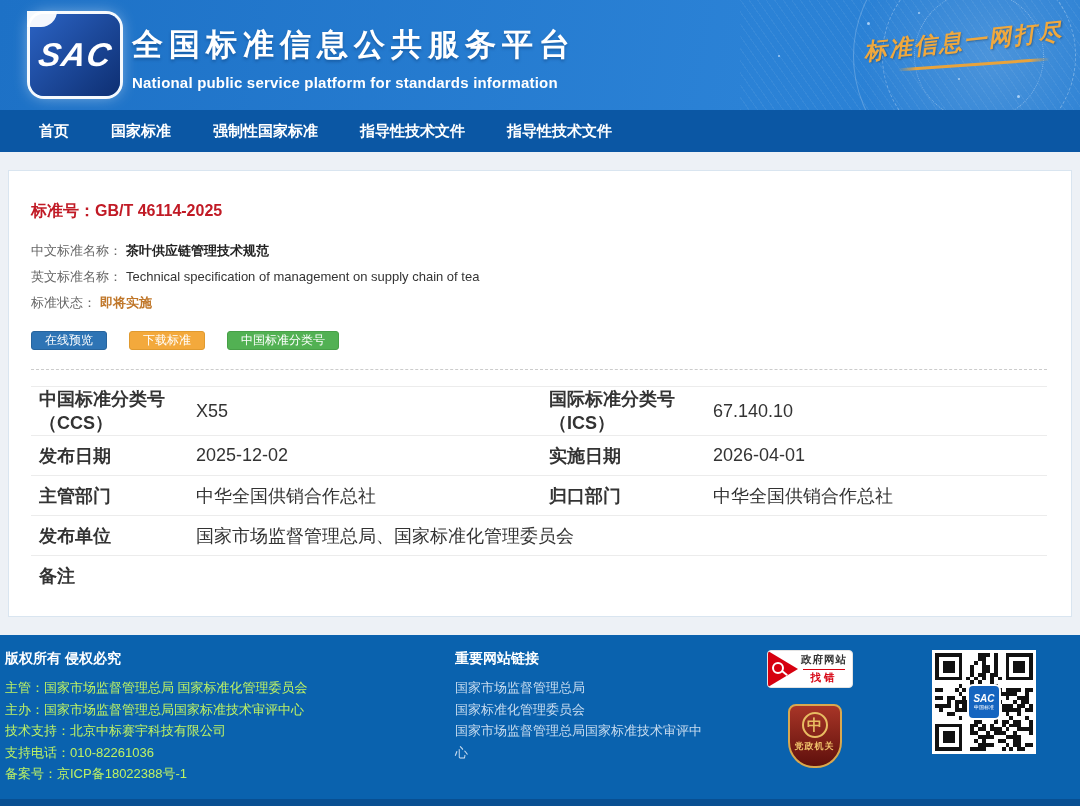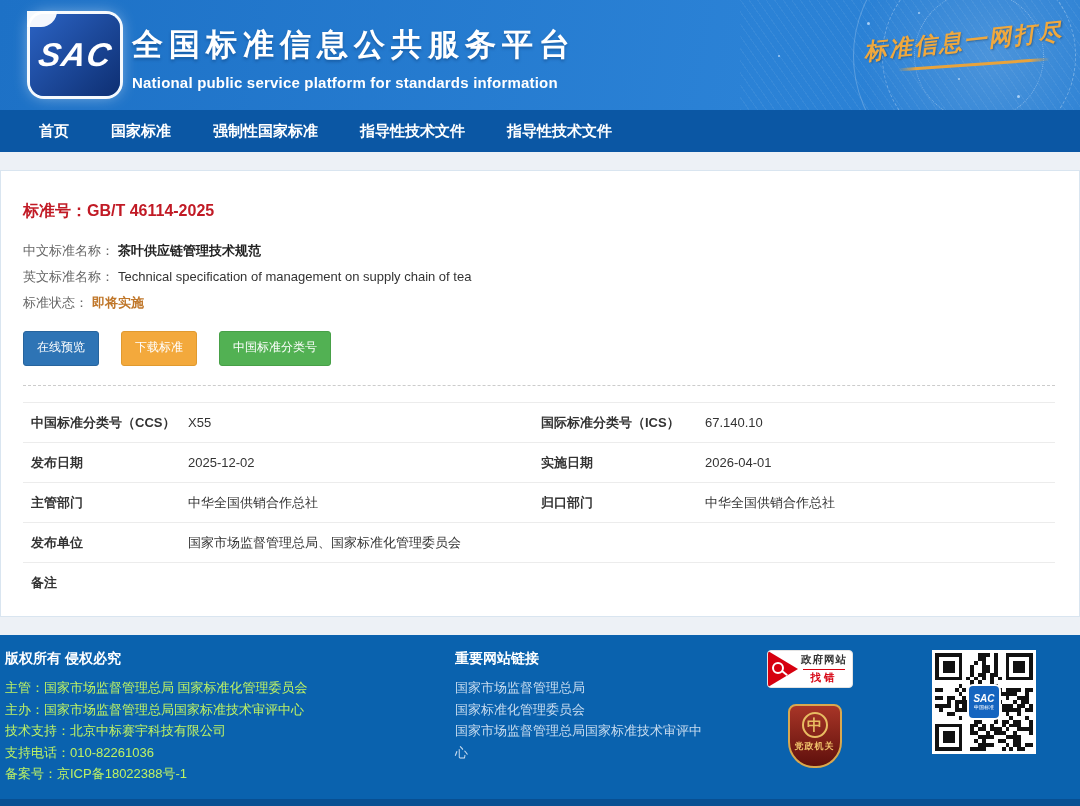--- a/index.html
+++ b/index.html
@@ -38,37 +38,37 @@
     letter-spacing:2px;text-shadow:1px 1px 2px rgba(0,0,0,.28);}
   .slogan-line{height:3px;width:152px;margin:7px 0 0 32px;border-radius:2px;transform:rotate(2deg);
     background:linear-gradient(90deg,transparent,#e9a33b 12%,#e9a33b 86%,transparent);}
 
   
   .nav{height:42px;background:#0b57a4;display:flex;align-items:center;padding-left:39px;gap:42px;}
   .nav-item{color:#fff;font-size:15px;font-weight:bold;text-decoration:none;cursor:pointer;white-space:nowrap;}
 
   
   .main{height:483px;background:#edf1f6;padding-top:18px;box-sizing:border-box;}
-  .card{margin:0 0;height:447px;background:#fff;border:1px solid #d9e5f0;box-sizing:border-box;
+  .card{margin:0 8px;height:447px;background:#fff;border:1px solid #d9e5f0;box-sizing:border-box;
     padding:30px 24px 0 22px;}
   .std-number{font-size:16px;font-weight:bold;color:#c11a25;margin-bottom:16px;}
   .field{font-size:13px;line-height:26px;color:#666;}
   .flabel{color:#666;margin-right:4px;}
   .fvalue.cn{color:#222;font-weight:bold;}
   .fvalue.en{color:#333;}
   .fvalue.status{color:#c0772a;font-weight:bold;}
 
   .buttons{margin-top:15px;display:flex;gap:22px;}
-  .abtn{border:1px solid rgba(0,0,0,.15);color:#fff;font-size:12px;padding:10px 13px;border-radius:3px;
-    cursor:pointer;font-family:Liberation Mono, monospace;line-height:1.1;}
+  .abtn{border:1px solid rgba(0,0,0,.15);color:#fff;font-size:12px;padding:2px 13px;border-radius:3px;
+    cursor:pointer;font-family:Liberation Sans, sans-serif;line-height:1.1;}
 
   .dashed{border:none;border-top:1px dashed #ccc;margin:19px 0 16px 0;}
 
   .drow{display:grid;grid-template-columns:165px 345px 172px 1fr;align-items:center;min-height:39px;
-    border-bottom:1px solid #ececec;font-size:13px;color:#333;}
+    border-bottom:1px solid #ececec;font-size:18px;color:#333;}
   .drow:first-child{border-top:1px solid #ececec;}
   .drow:last-child{border-bottom:none;}
   .dlabel{font-weight:bold;padding-left:8px;color:#333;}
   .dvalue{color:#333;}
 
   
   .footer{position:relative;height:171px;background:#0a62ae;box-sizing:border-box;padding-top:15px;
     display:flex;align-items:flex-start;}
   .footer::after{content:"";position:absolute;left:0;bottom:0;width:100%;height:7px;background:#084f92;}
   .f-left{width:450px;padding-left:5px;box-sizing:border-box;}

